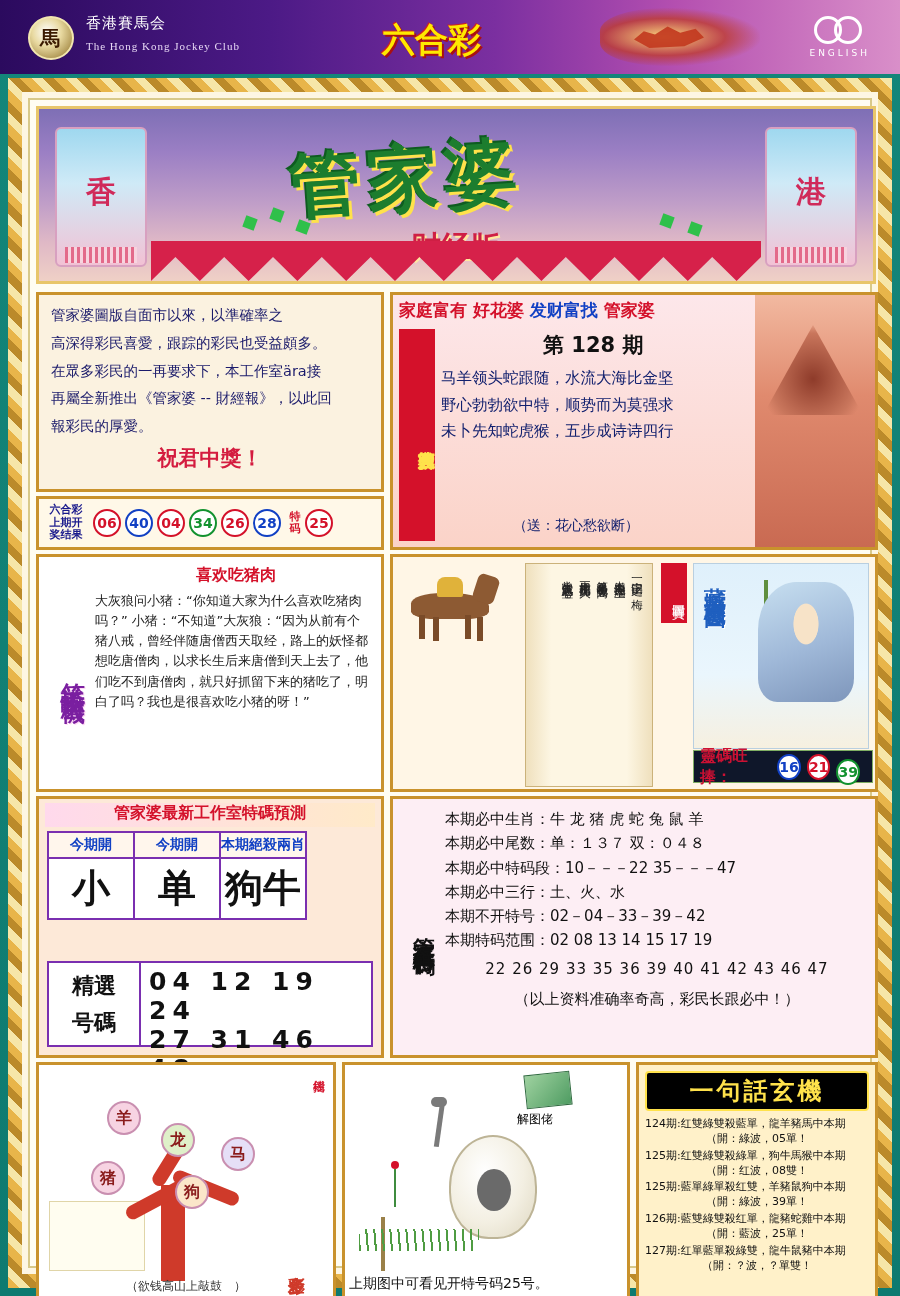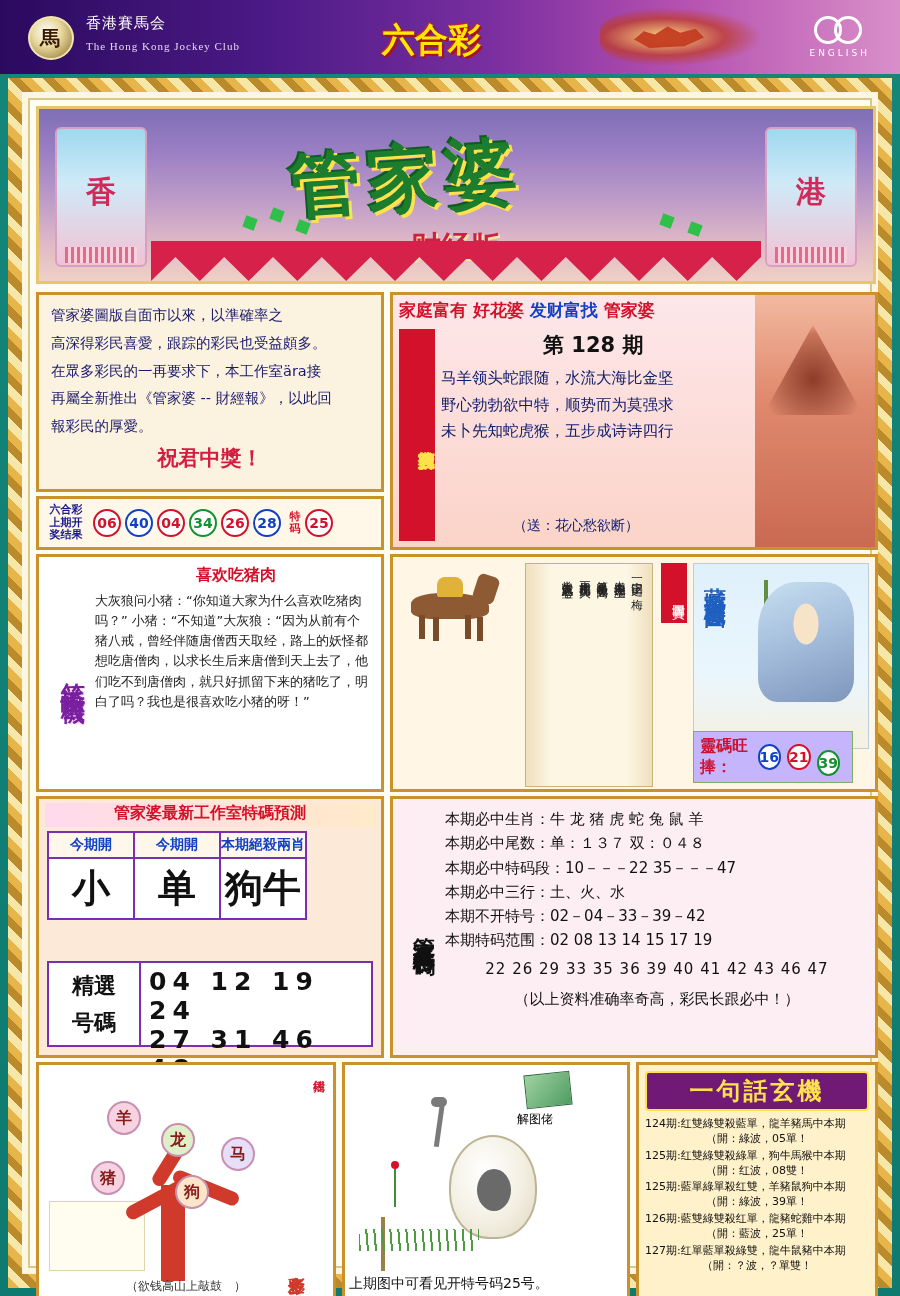--- a/index.html
+++ b/index.html
@@ -249,22 +249,22 @@
     text-shadow: 1px 1px 0 #fff;
   }
   .treasure .pic .lady{
     position:absolute; right:14px; top:18px; width:96px; height:120px;
     background: radial-gradient(ellipse at 50% 35%, #f7e3c8 0 18%, rgba(0,0,0,0) 19%),
                 linear-gradient(160deg,#c7dff0 0%, #9fb8d8 55%, #7e96bb 100%);
     border-radius: 40% 30% 20% 20%;
   }
   .treasure .pic .bamboo{position:absolute;left:70px;top:16px;width:4px;height:86px;background:#5f8f3f;}
   .treasure .numbers {
-    position: absolute; left: 300px; bottom: 6px; right: 22px; height: 52px;
-    background: #c4b5fd; border: 1px solid #7fae63; display:flex; align-items:center; padding:0 6px;
+    position: absolute; left: 300px; bottom: 6px; right: 2px; height: 33px;
+    background: #0f172a; border: 1px solid #7fae63; display:flex; align-items:center; padding:0 6px;
   }
   .treasure .numbers .t { font-size: 16px; font-weight: bold; color: #cc1133; margin-right: 6px;}
   .nball {
     width: 26px; height: 26px; border-radius: 50%; background: #fff;
     border: 2px solid #1140c4; color: #1140c4; font-size: 14px; font-weight: bold;
     display: inline-flex; align-items:center; justify-content:center; margin-right: 6px;
   }
   .nball.red { border-color:#d4112a; color:#d4112a; }
   .nball.green{ border-color:#12922f; color:#12922f;margin-top:11px; }
 
@@ -358,21 +358,21 @@
   .midpic .cane{position:absolute;left:36px;bottom:28px;width:4px;height:54px;background:#9a8048;}
   .midpic .cap { position:absolute; left: 4px; right: 4px; bottom: 6px; font-size: 14px; color:#111; text-align:left;}
 
   
   .oneline {
     left: 606px; top: 962px; width: 242px; height: 240px;
     background: #fff1c9; border: 3px solid #c9922c; overflow: hidden;
   }
   .oneline .hdr {
     position:absolute; left: 6px; top: 6px; right: 6px; height: 40px;
-    background: #701a75; border: 2px solid #ffe24b; border-radius: 4px;
+    background: #000000; border: 2px solid #ffe24b; border-radius: 4px;
     color: #ffe24b; font-size: 24px; font-weight: bold; text-align:center; line-height: 36px;
     letter-spacing: 3px;
   }
   .oneline .rows { position:absolute; left: 6px; top: 52px; right: 6px; bottom: 4px; }
   .oneline .row { font-size: 11px; color: #111; line-height: 1.35; margin-bottom: 2px; }
   .oneline .row .open { display:block; text-align:center; color:#111; }
 </style>
 </head>
 <body>
 

